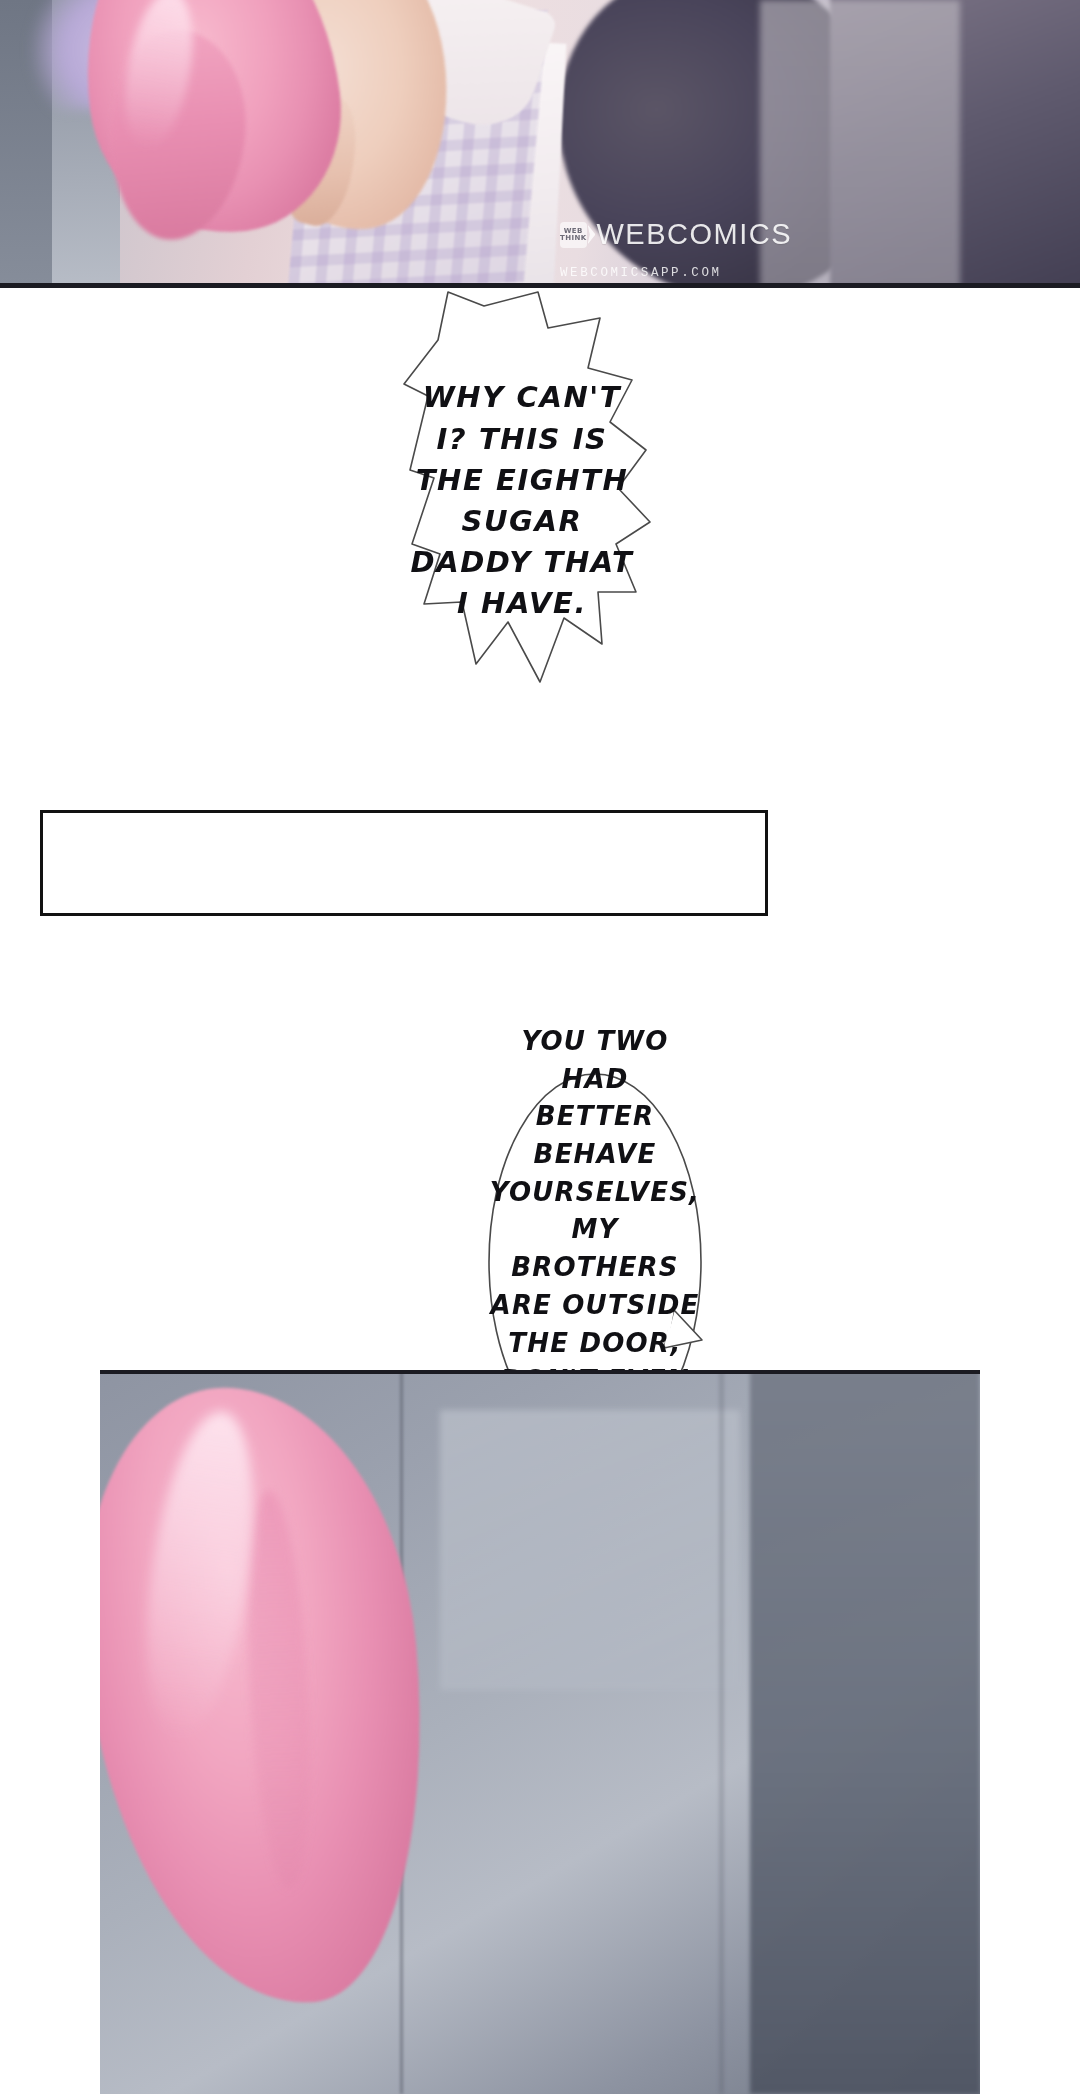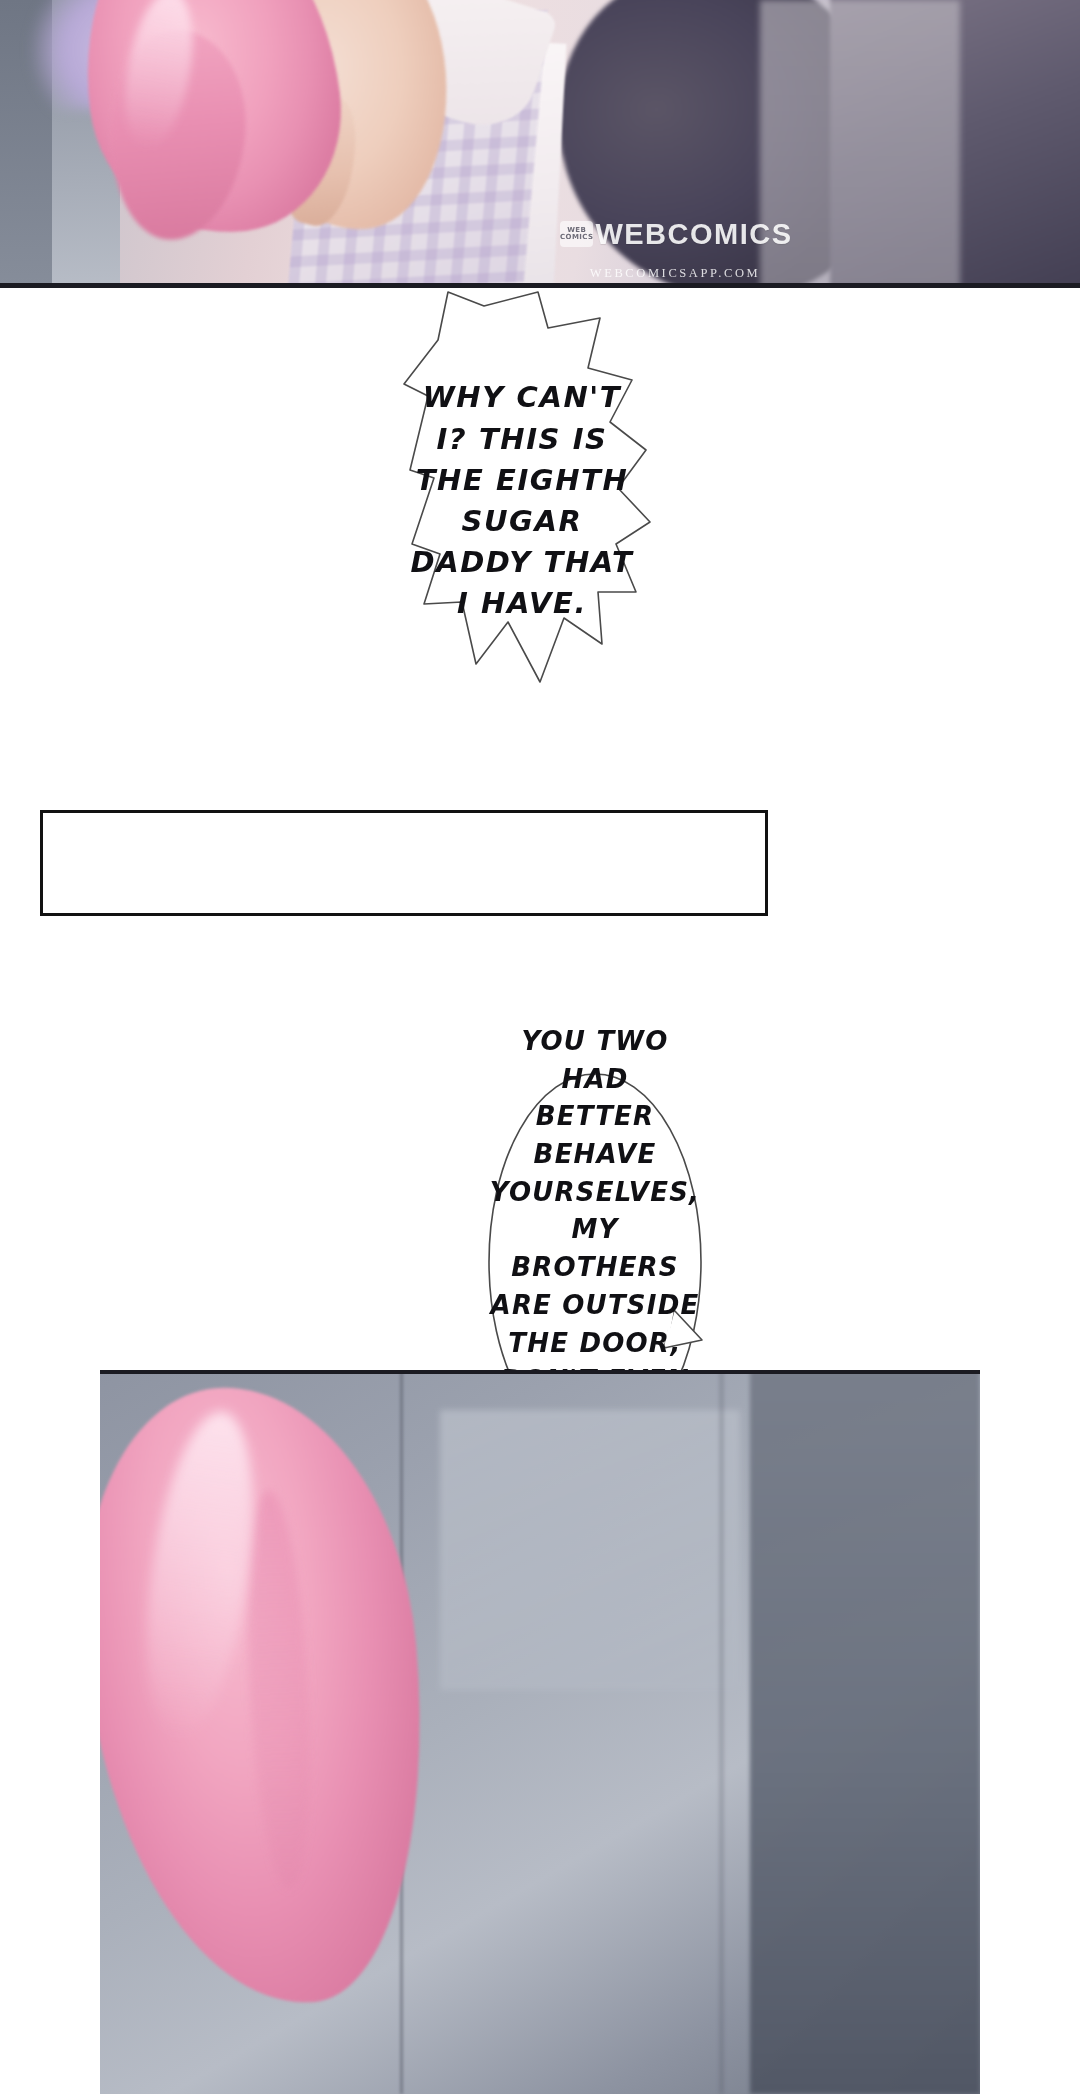--- a/index.html
+++ b/index.html
@@ -123,27 +123,27 @@
     line-height:1;
   }
   .wm-badge span{font-size:7px;font-weight:700;color:#6d6b77;letter-spacing:.4px;}
   .wm-mark{
     width:20px;height:20px;
     background:rgba(255,255,255,.78);
     clip-path:polygon(0 0,100% 50%,0 100%,28% 50%);
   }
   .wm-title{
     font-family:"Liberation Sans", sans-serif;
-    font-weight:700;font-size:29px;letter-spacing:1.5px;
+    font-weight:400;font-size:29px;letter-spacing:1.5px;
     color:rgba(255,255,255,.88);
     text-shadow:0 1px 1px rgba(0,0,0,.10);
   }
   .wm-sub{
-    font-family:Liberation Serif, serif;
-    font-size:12.5px;letter-spacing:2.6px;text-align:center;
+    font-family:Liberation Mono, monospace;
+    font-size:12.5px;letter-spacing:2.6px;text-align:left;
     color:rgba(255,255,255,.82);margin-top:15px;padding-right:2px;
   }
 
   
   .gutter{
     position:absolute;left:0;top:288px;width:1080px;height:1082px;background:#fff;
   }
 
   
   .rect-outline{
@@ -247,21 +247,21 @@
     <div class="finger"></div>
     <div class="hair"></div>
     <div class="hair2"></div>
     <div class="hairhl"></div>
     <div class="edge"></div>
 
     <div class="watermark">
       <div class="wm-row">
         <div class="wm-badge">
           <span>WEB</span>
-          <span>COMICS</span>
+          <span>THINK</span>
         </div>
         <div class="wm-mark"></div>
         <div class="wm-title">WEBCOMICS</div>
       </div>
       <div class="wm-sub">WEBCOMICSAPP.COM</div>
     </div>
   </div>
 
   <div class="gutter"></div>
 

